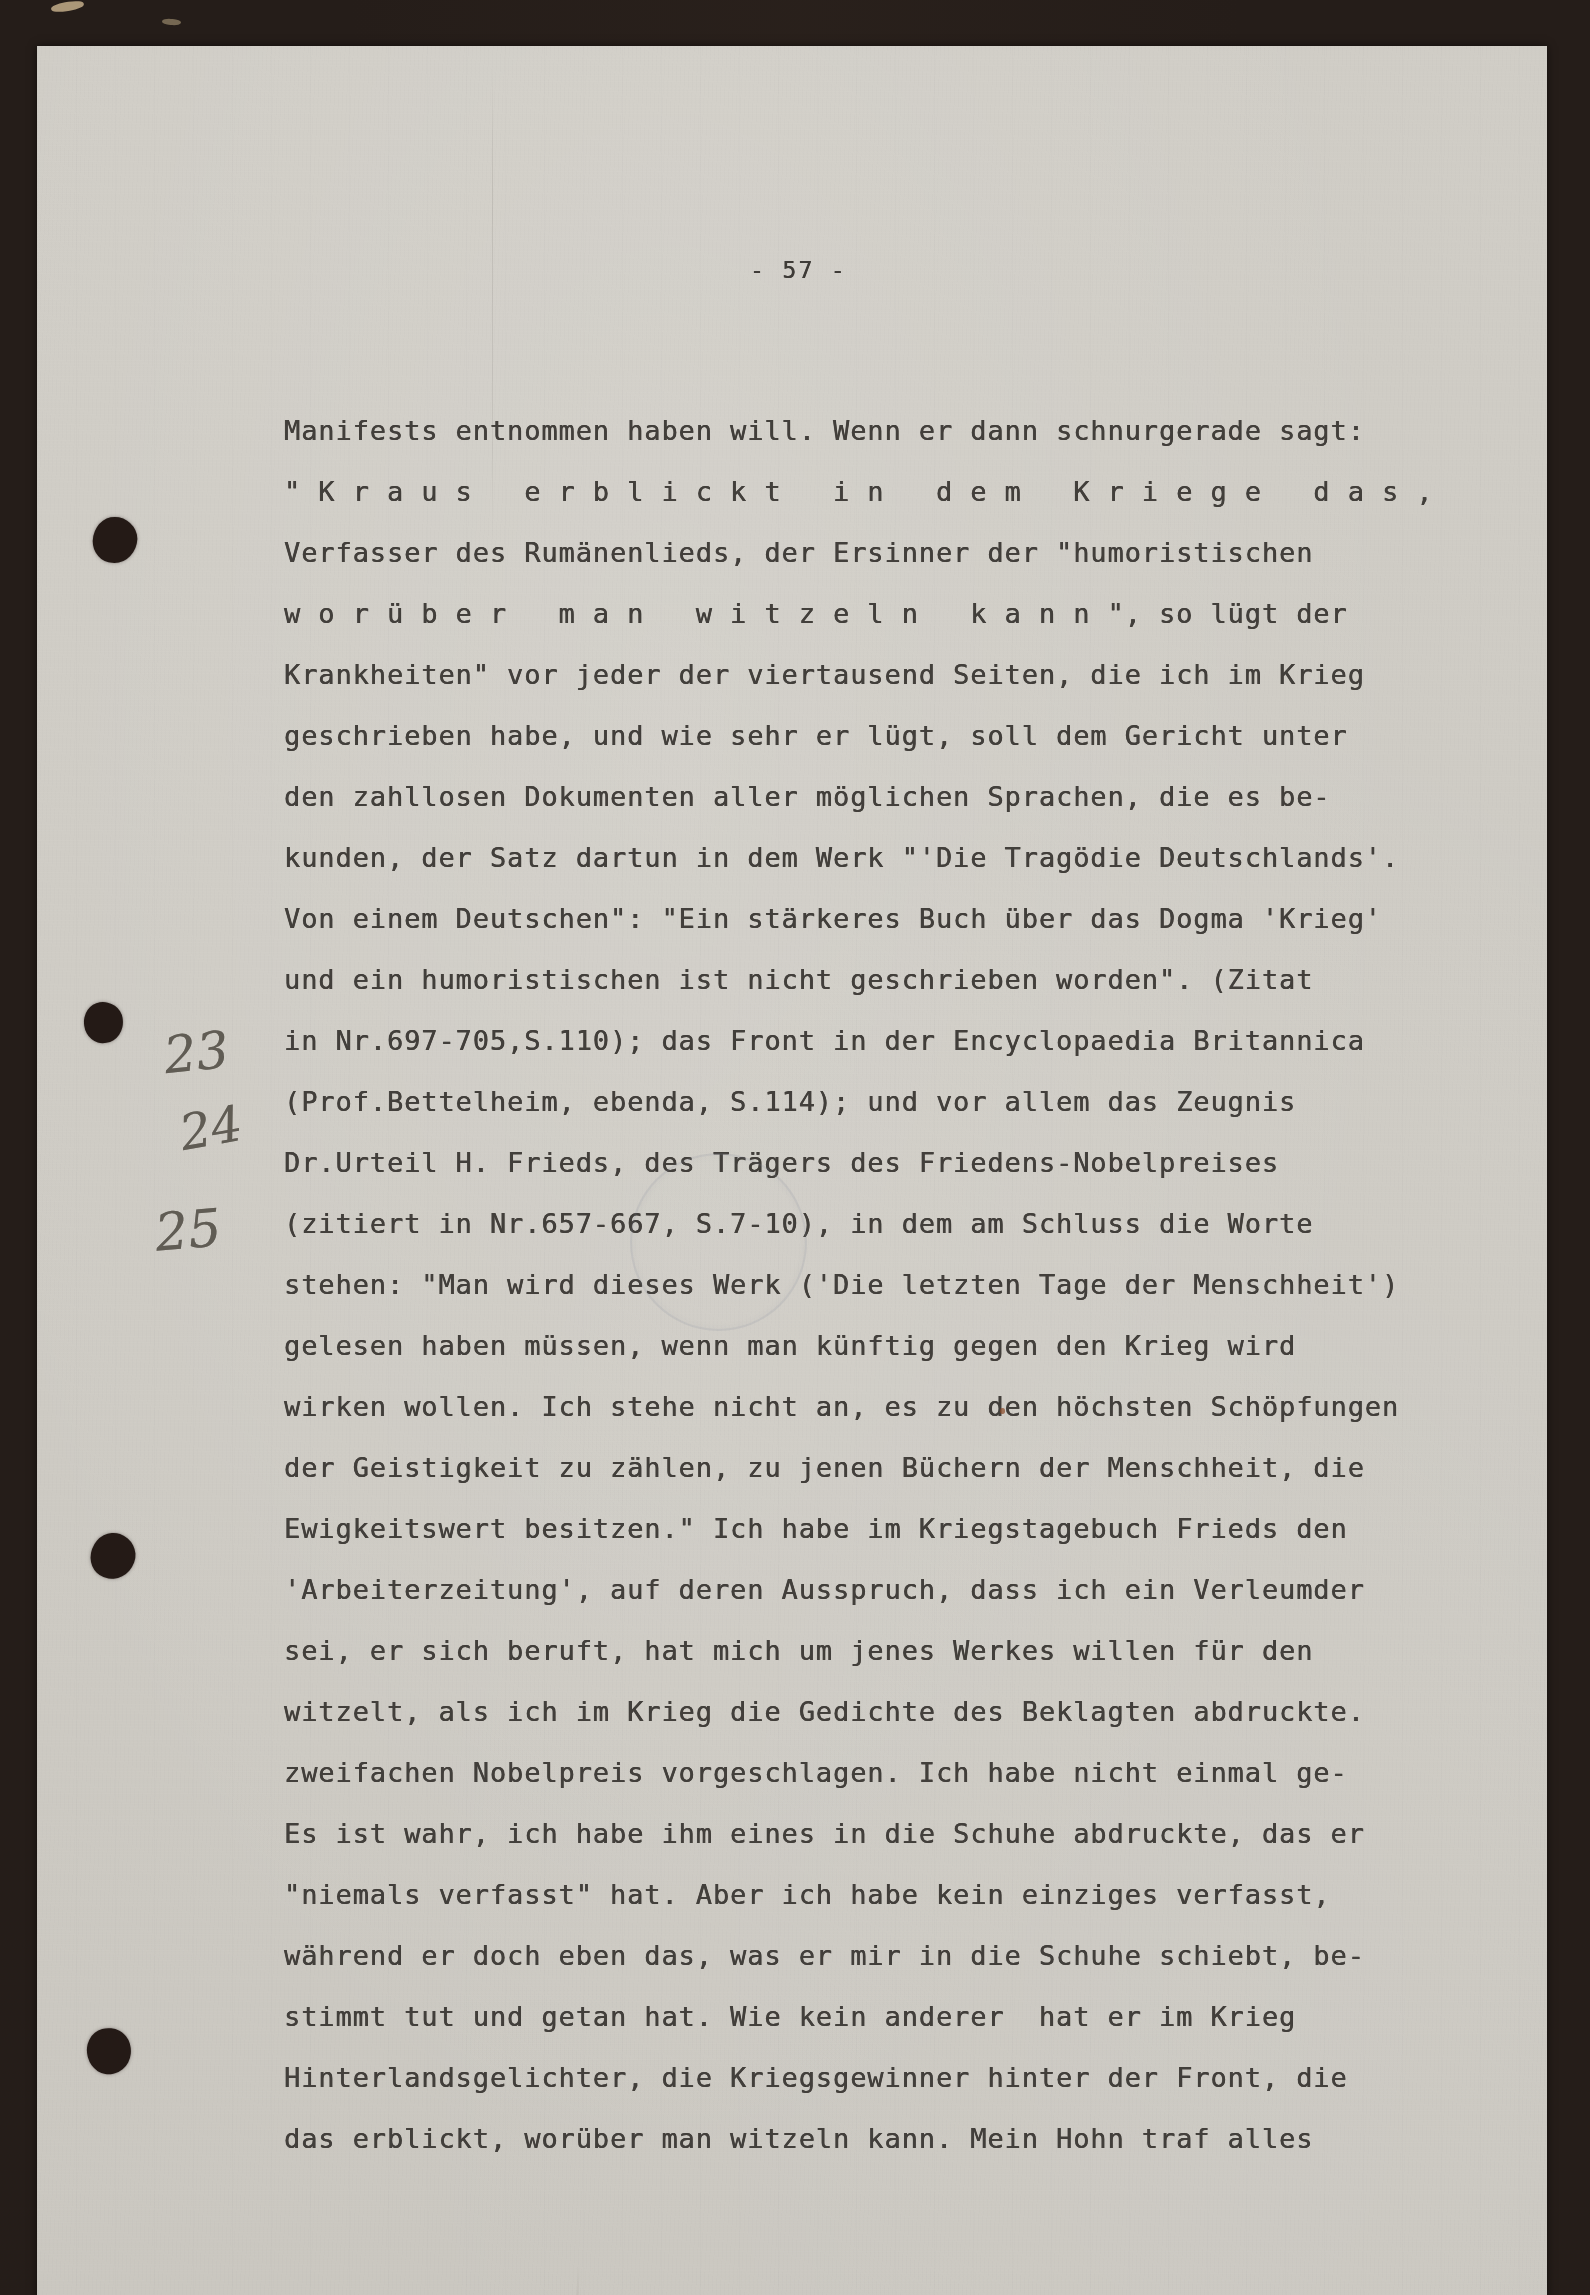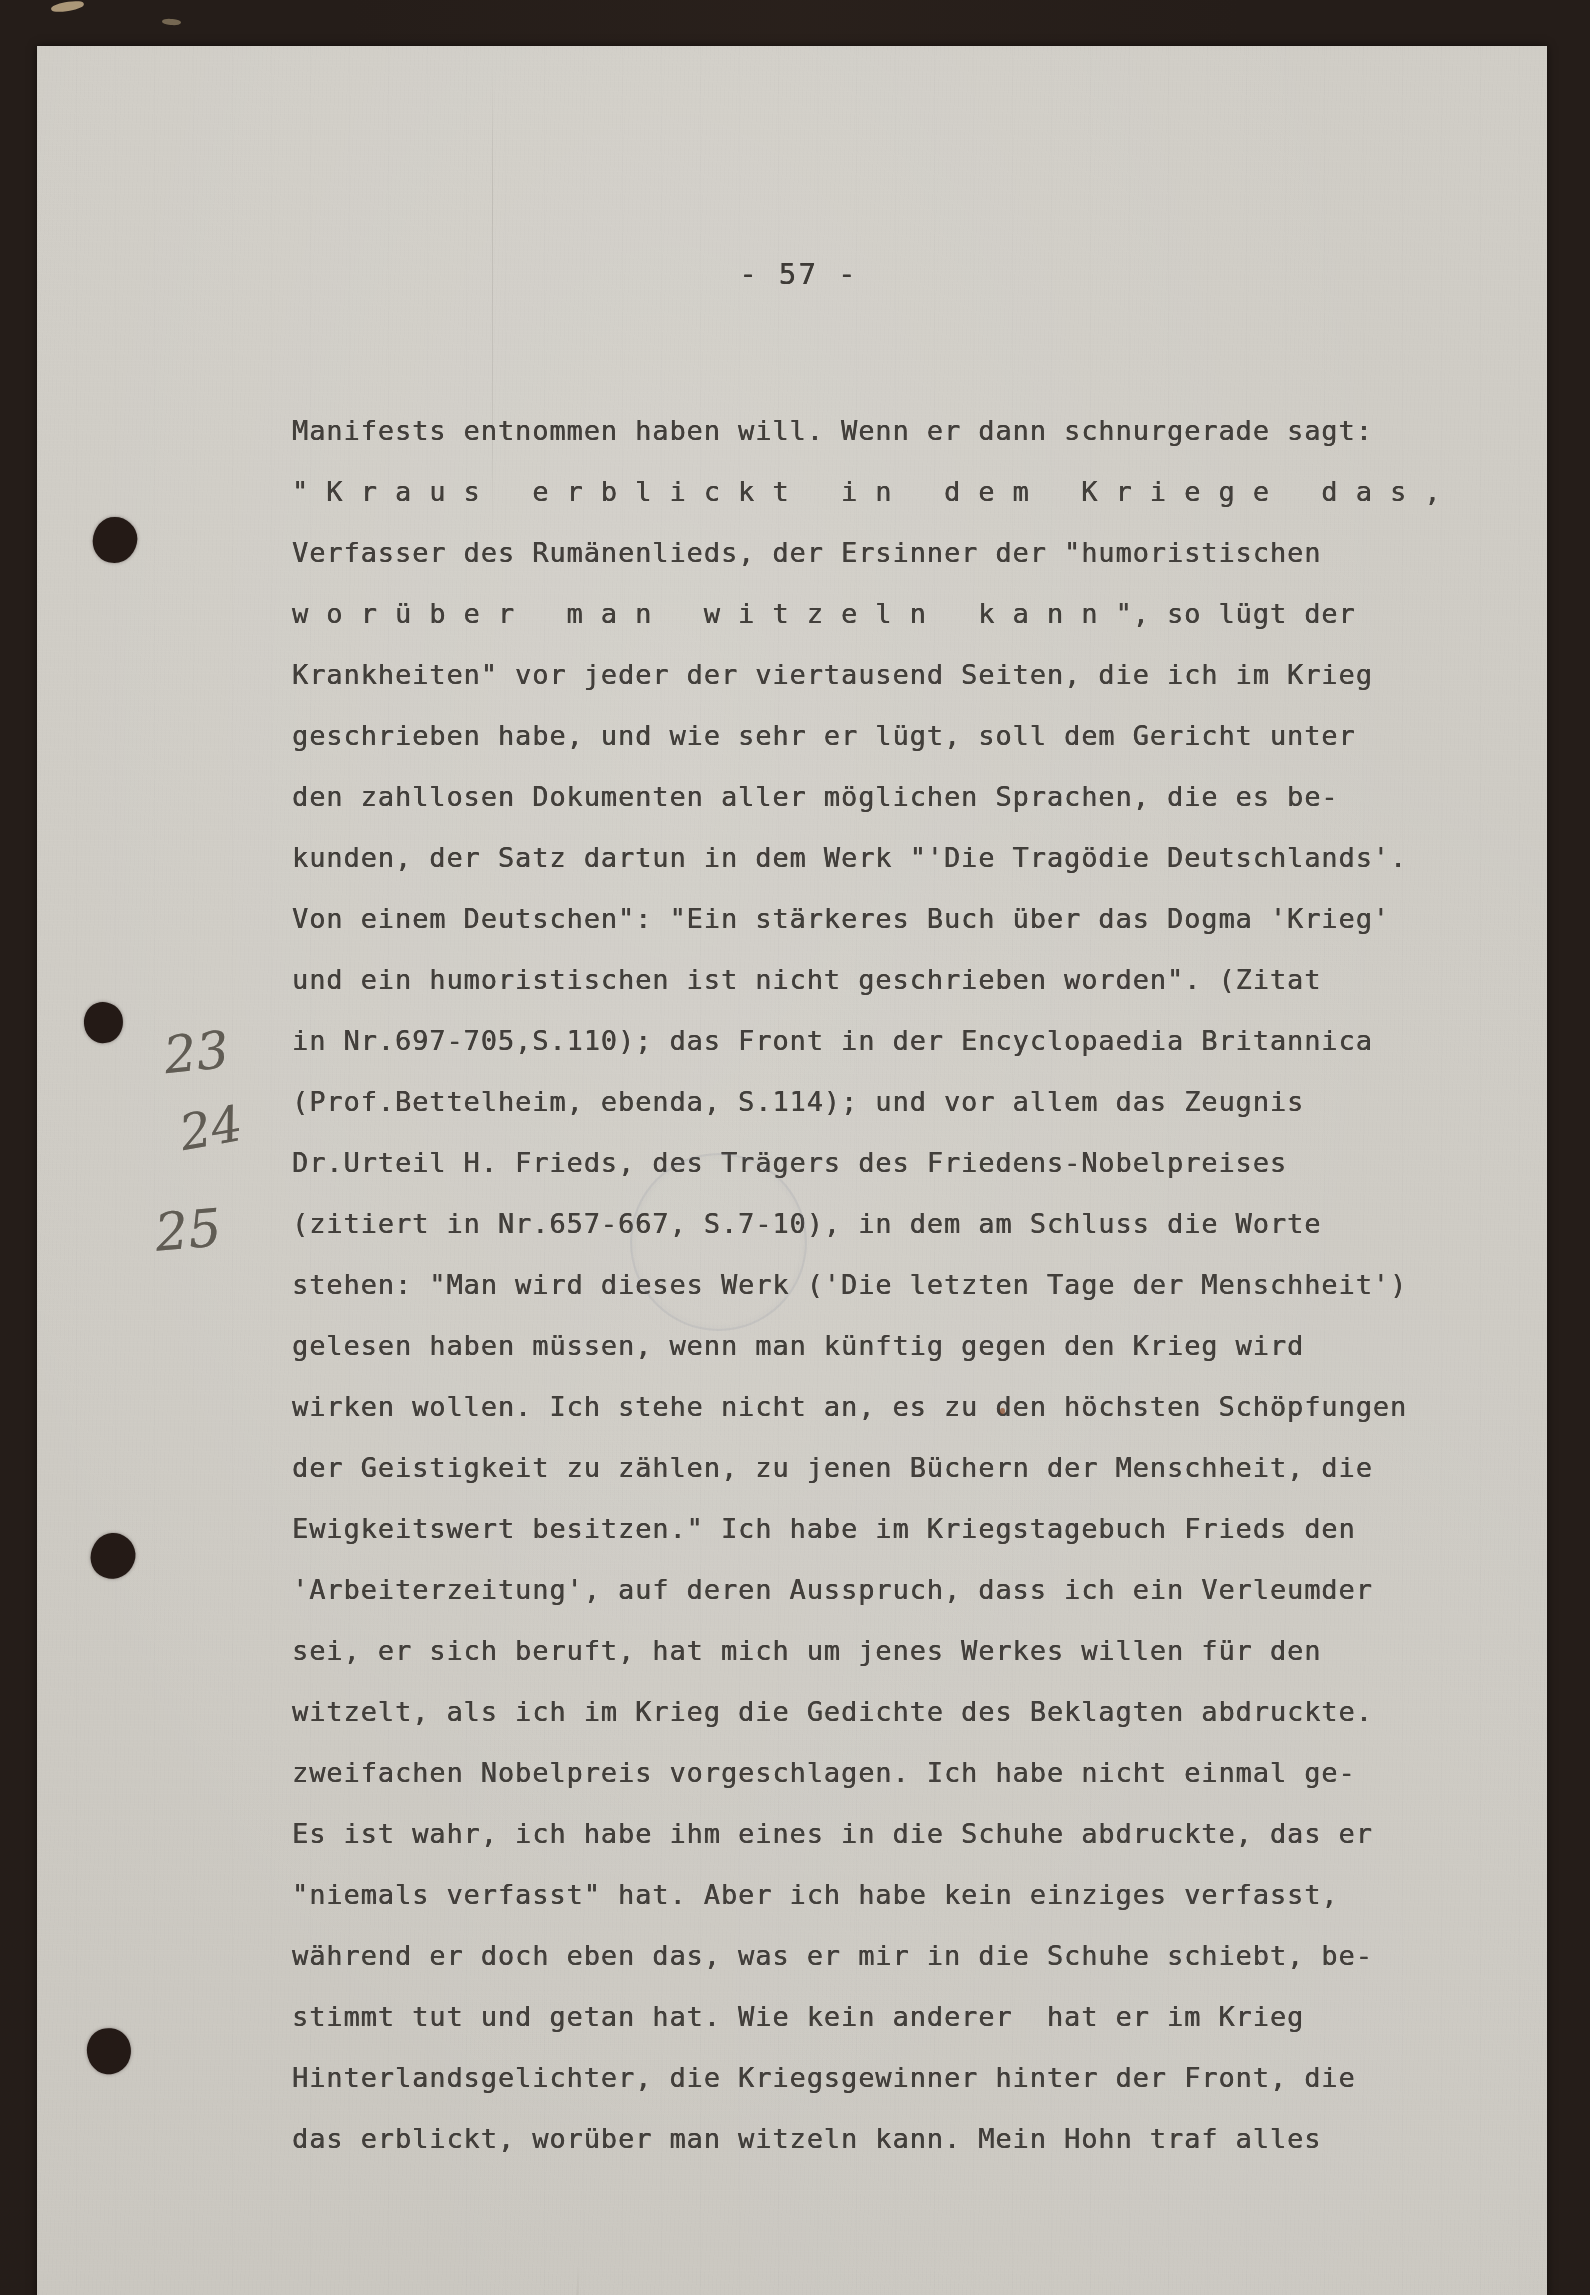--- a/index.html
+++ b/index.html
@@ -27,31 +27,30 @@
   }
   .paper::after{ 
     content:"";position:absolute;inset:0;pointer-events:none;
     background:
       repeating-linear-gradient(0deg, rgba(255,255,255,.018) 0 0.9px, transparent 0.9px 3.2px),
       repeating-linear-gradient(93deg, rgba(90,90,100,.015) 0 0.9px, transparent 0.9px 4.1px);
   }
   .page-number{
     position:absolute;left:716px;top:257px;width:165px;
     text-align:center;
-    font-size:29px;letter-spacing:2.3px;
+    font-size:23px;letter-spacing:2.3px;
     color:#3e3b37;
     text-shadow:0.3px 0.3px 0.6px rgba(48,44,40,.85), -0.2px 0 0.6px rgba(48,44,40,.4);
     white-space:pre;
   }
   .text-block{
     position:absolute;left:284px;top:400px;width:1175px;
     font-size:27px;line-height:61px;letter-spacing:0.9px;
     color:#423f3b;
     text-shadow:0.3px 0.3px 0.6px rgba(48,44,40,.85), -0.2px 0 0.6px rgba(48,44,40,.42);
-    margin-left:8px;
   }
   .typed-line{white-space:pre;height:61px;}
   .margin-note{
     position:absolute;
     font-family:"DejaVu Serif", serif;
     font-style:italic;
     color:#57534b;
     opacity:.92;
     text-shadow:0 0 0.5px rgba(80,75,68,.5);
   }

